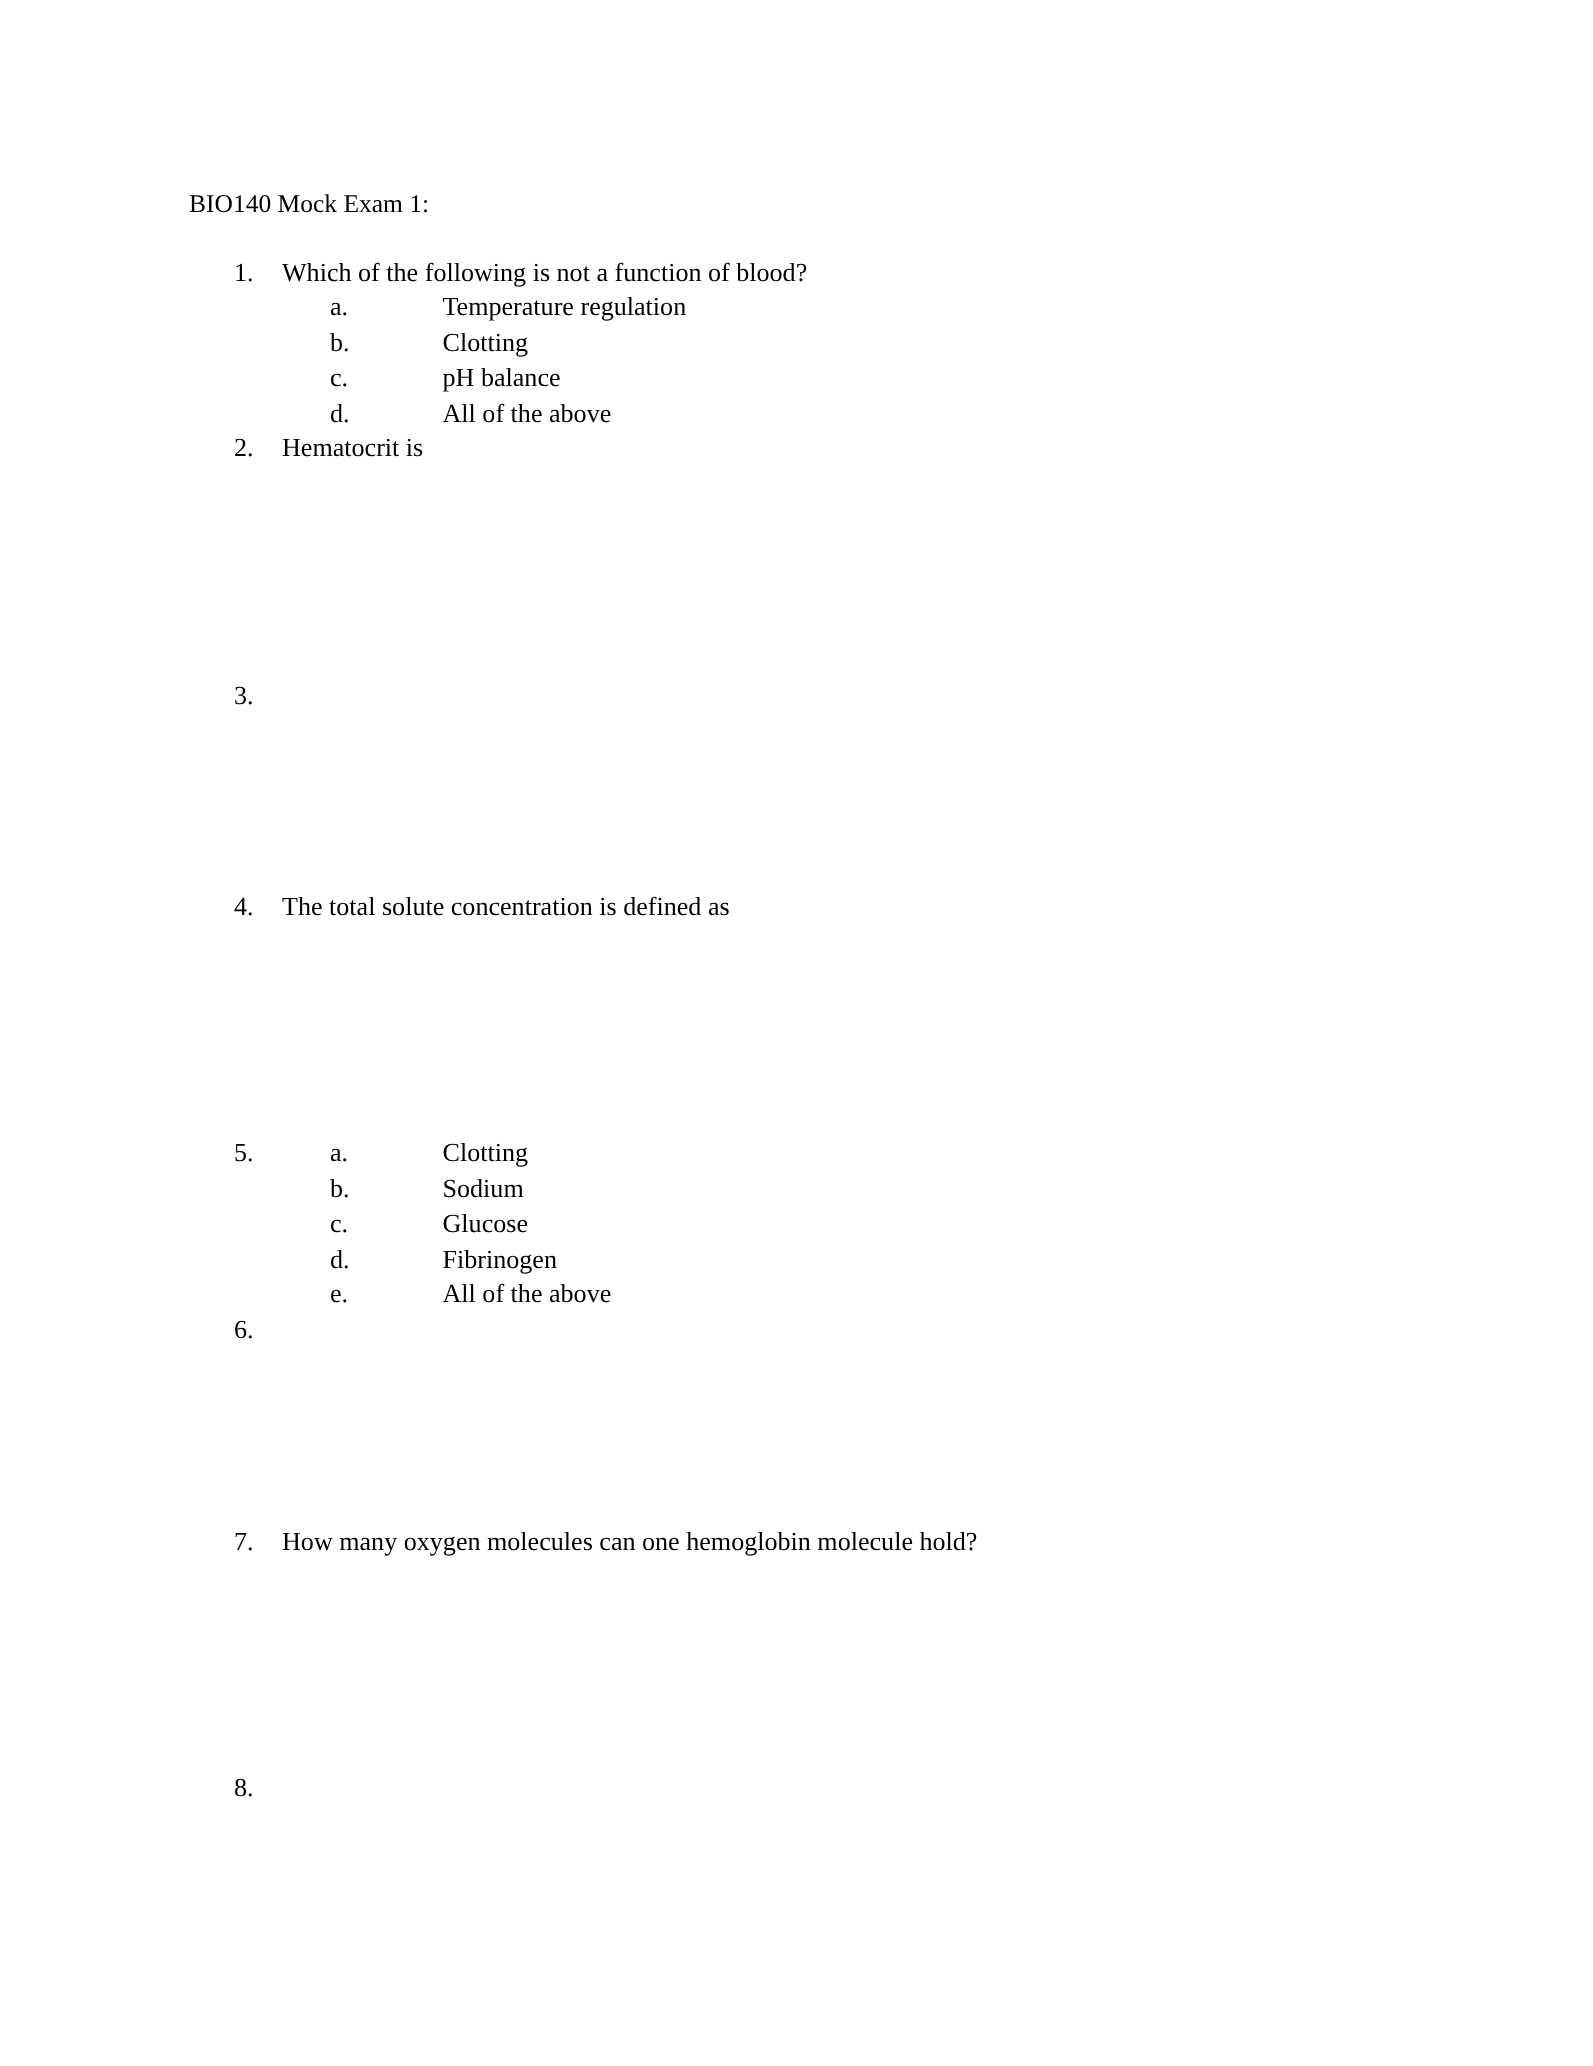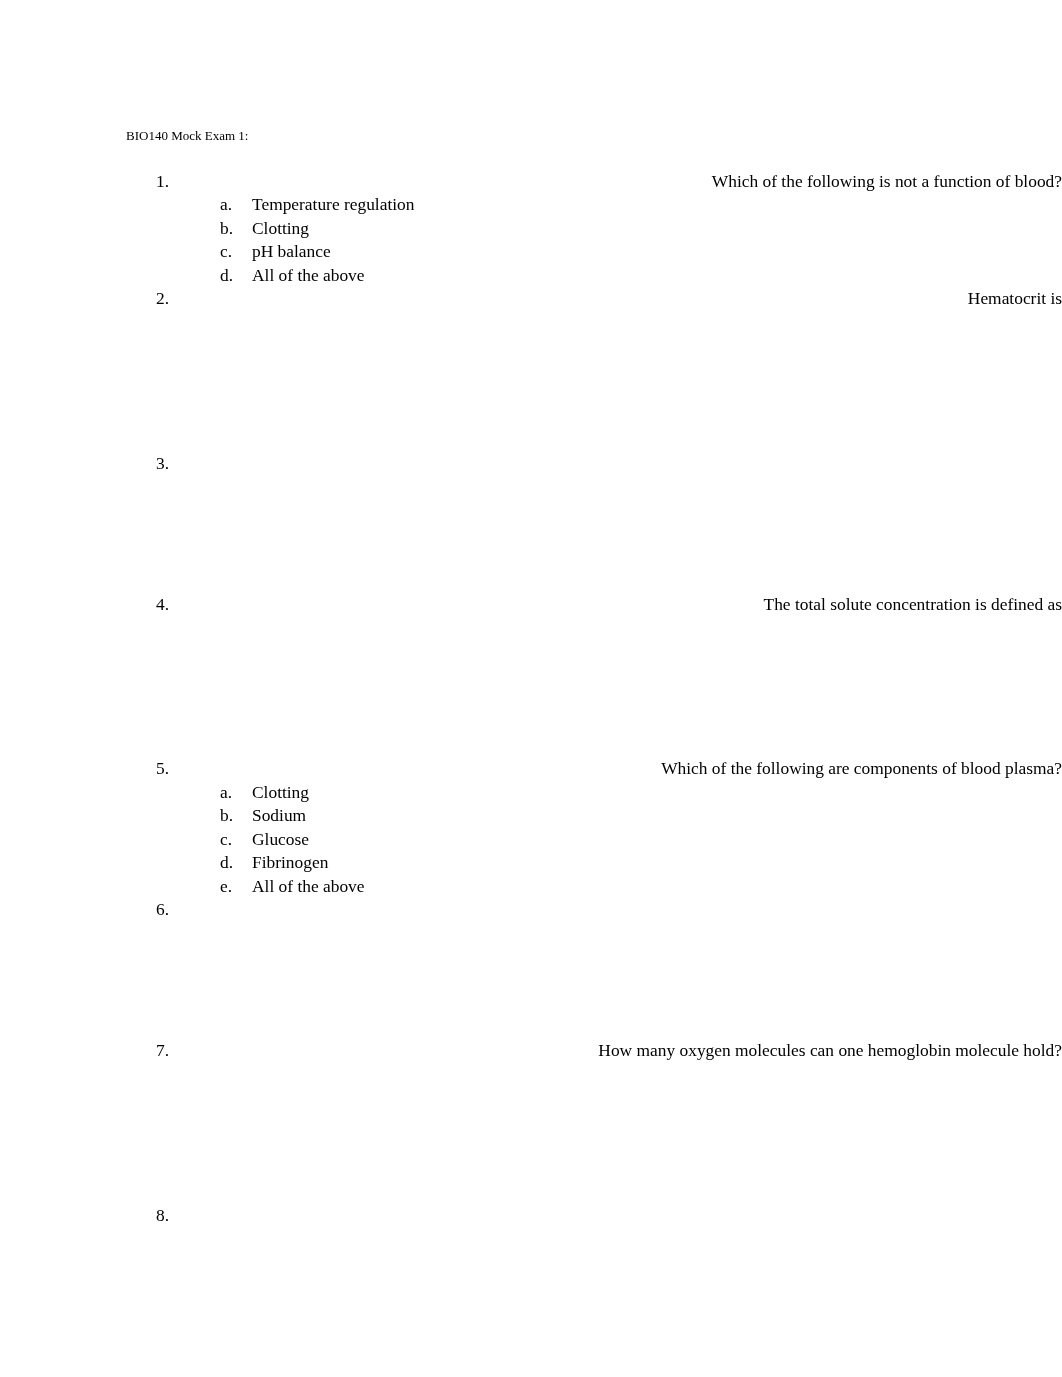--- a/index.html
+++ b/index.html
@@ -22,21 +22,21 @@
   }
   .doc-body {
     position: absolute;
     left: 0;
     top: 0;
     width: 1062px;
     padding-top: 124px;
     box-sizing: border-box;
   }
   .doc-title {
-    font-size: 13px;
+    font-size: 17px;
     line-height: 23.5px;
     margin: 0 0 0 126px;
     font-weight: normal;
     white-space: pre;
   }
   ol.q-list {
     list-style: none;
     margin: 0;
     padding: 0;
     font-size: 17.4px;
@@ -52,21 +52,20 @@
     position: absolute;
     left: 156px;
     top: 0;
     width: 28px;
     text-align: left;
     white-space: pre;
   }
   li.q-item > .q-text {
     display: block;
     white-space: pre-wrap;
-    text-align: right;
   }
   
   .answer-space {
     display: block;
     width: 100%;
   }
   ol.opt-list {
     list-style: none;
     margin: 0;
     padding: 0;
@@ -82,20 +81,21 @@
     position: absolute;
     left: 32px;
     top: 0;
     width: 28px;
     text-align: left;
     white-space: pre;
   }
   li.opt-item > .opt-text {
     display: block;
     white-space: pre-wrap;
+    margin-left: 43px;
   }
   
   .title-gap {
     display: block;
     height: 22px;
   }
 </style>
 </head>
 <body>
 
@@ -138,21 +138,20 @@
           <span class="marker">3.</span>
           <span class="answer-space" style="height: 141px;"></span>
         </li>
         <li class="q-item">
           <span class="marker">4.</span>
           <span class="q-text">The total solute concentration is defined as</span>
           <span class="answer-space" style="height: 141px;"></span>
         </li>
         <li class="q-item">
           <span class="marker">5.</span>
-          <span class="q-text">Which of the following are components of blood plasma?</span>
           <ol class="opt-list">
             <li class="opt-item">
               <span class="marker">a.</span>
               <span class="opt-text">Clotting</span>
             </li>
             <li class="opt-item">
               <span class="marker">b.</span>
               <span class="opt-text">Sodium</span>
             </li>
             <li class="opt-item">

